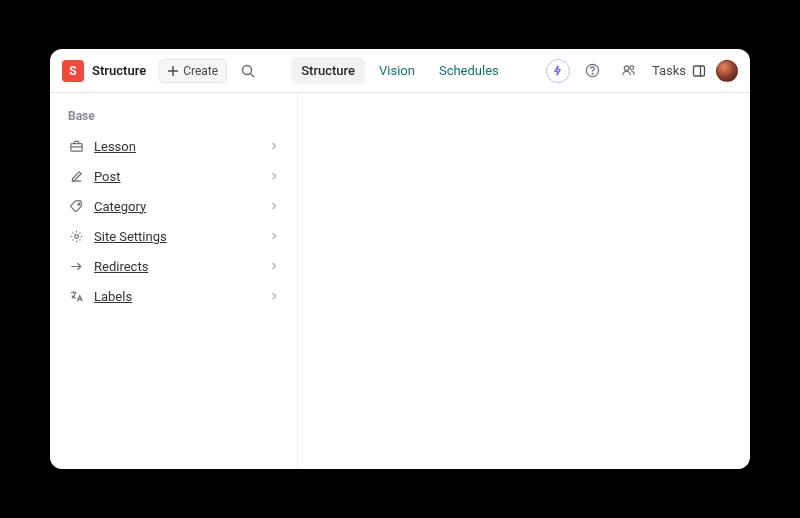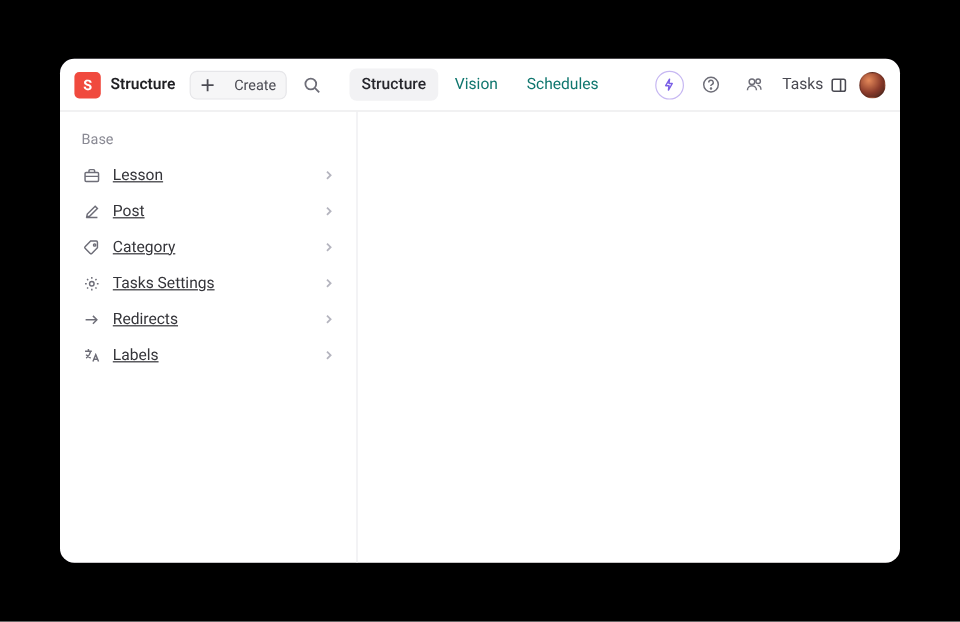--- a/index.html
+++ b/index.html
@@ -37,21 +37,21 @@
     }
     .logo {
       width: 22px; height: 22px;
       background: #f04a3e;
       border-radius: 4px;
       display:flex;align-items:center;justify-content:center;
       color:#fff; font-weight:700; font-size:12px;
     }
     .title { font-weight: 600; color: #1f1f23; margin-right: 4px; }
     .create-btn {
-      display:flex;align-items:center; gap:16px;
+      display:flex;align-items:center; gap:4px;
       background:#f6f6f7;
       border:1px solid #e6e6e9;
       border-radius:6px;
       padding:4px 8px;
       font-size:12px; color:#4b4b53;
       cursor:pointer;
     }
     .icon-btn {
       width:26px;height:26px;
       display:flex;align-items:center;justify-content:center;
@@ -65,21 +65,21 @@
     .right-actions { margin-left:auto; display:flex; align-items:center; gap:10px;justify-content:center; }
     .bolt-btn {
       width:24px;height:24px;border:1px solid #c7b8f2;border-radius:50%;
       display:flex;align-items:center;justify-content:center;color:#7a5fe6;font-size:12px;cursor:pointer;
     }
     .tasks-btn { display:flex;align-items:center;gap:6px;font-size:13px;color:#4a4a52;cursor:pointer; }
     .avatar { width:22px;height:22px;border-radius:50%;background:radial-gradient(circle at 35% 30%, #e58a5a 0%, #8a3a2a 55%, #3a2018 100%);border:1px solid rgba(0,0,0,0.1); }
     
     .body { flex:1; display:flex; }
     .sidebar { width:248px; border-right:1px solid #ececee; padding:10px 8px; }
-    .section-label { font-size:12px; color:#8a8a94; font-weight:400; padding:6px 10px 8px; }
+    .section-label { font-size:12px; color:#8a8a94; font-weight:700; padding:6px 10px 8px; }
     .side-item {
       display:flex; align-items:center; gap:10px;
       padding:7px 10px; border-radius:6px; cursor:pointer;
       font-size:13px; color:#343439;text-decoration:underline;
     }
     .side-item .ic { width:16px;height:16px;display:flex;align-items:center;justify-content:center;color:#6e6e78;flex-shrink:0; }
     .side-item .label { flex:1; }
     .side-item .chev { color:#b5b5bf; }
     .main { flex:1; }
     svg { display:block; }
@@ -213,21 +213,21 @@
         </span>
       </div>
 
       <div class="side-item">
         <span class="ic">
           <svg width="15" height="15" viewBox="0 0 16 16" fill="none" stroke="currentColor" stroke-width="1.3">
               <circle cx="8" cy="8" r="2"></circle>
               <path d="M8 2v1.5M8 12.5V14M14 8h-1.5M3.5 8H2M12.2 3.8l-1 1M4.8 11.2l-1 1M12.2 12.2l-1-1M4.8 4.8l-1-1"></path>
             </svg>
         </span>
-        <span class="label">Tasks Settings</span>
+        <span class="label">Site Settings</span>
         <span class="chev">
           <svg width="10" height="10" viewBox="0 0 10 10" fill="none" stroke="currentColor" stroke-width="1.5">
               <path d="M3.5 2 L6.5 5 L3.5 8"></path>
             </svg>
         </span>
       </div>
 
       <div class="side-item">
         <span class="ic">
           <svg width="15" height="15" viewBox="0 0 16 16" fill="none" stroke="currentColor" stroke-width="1.3">

